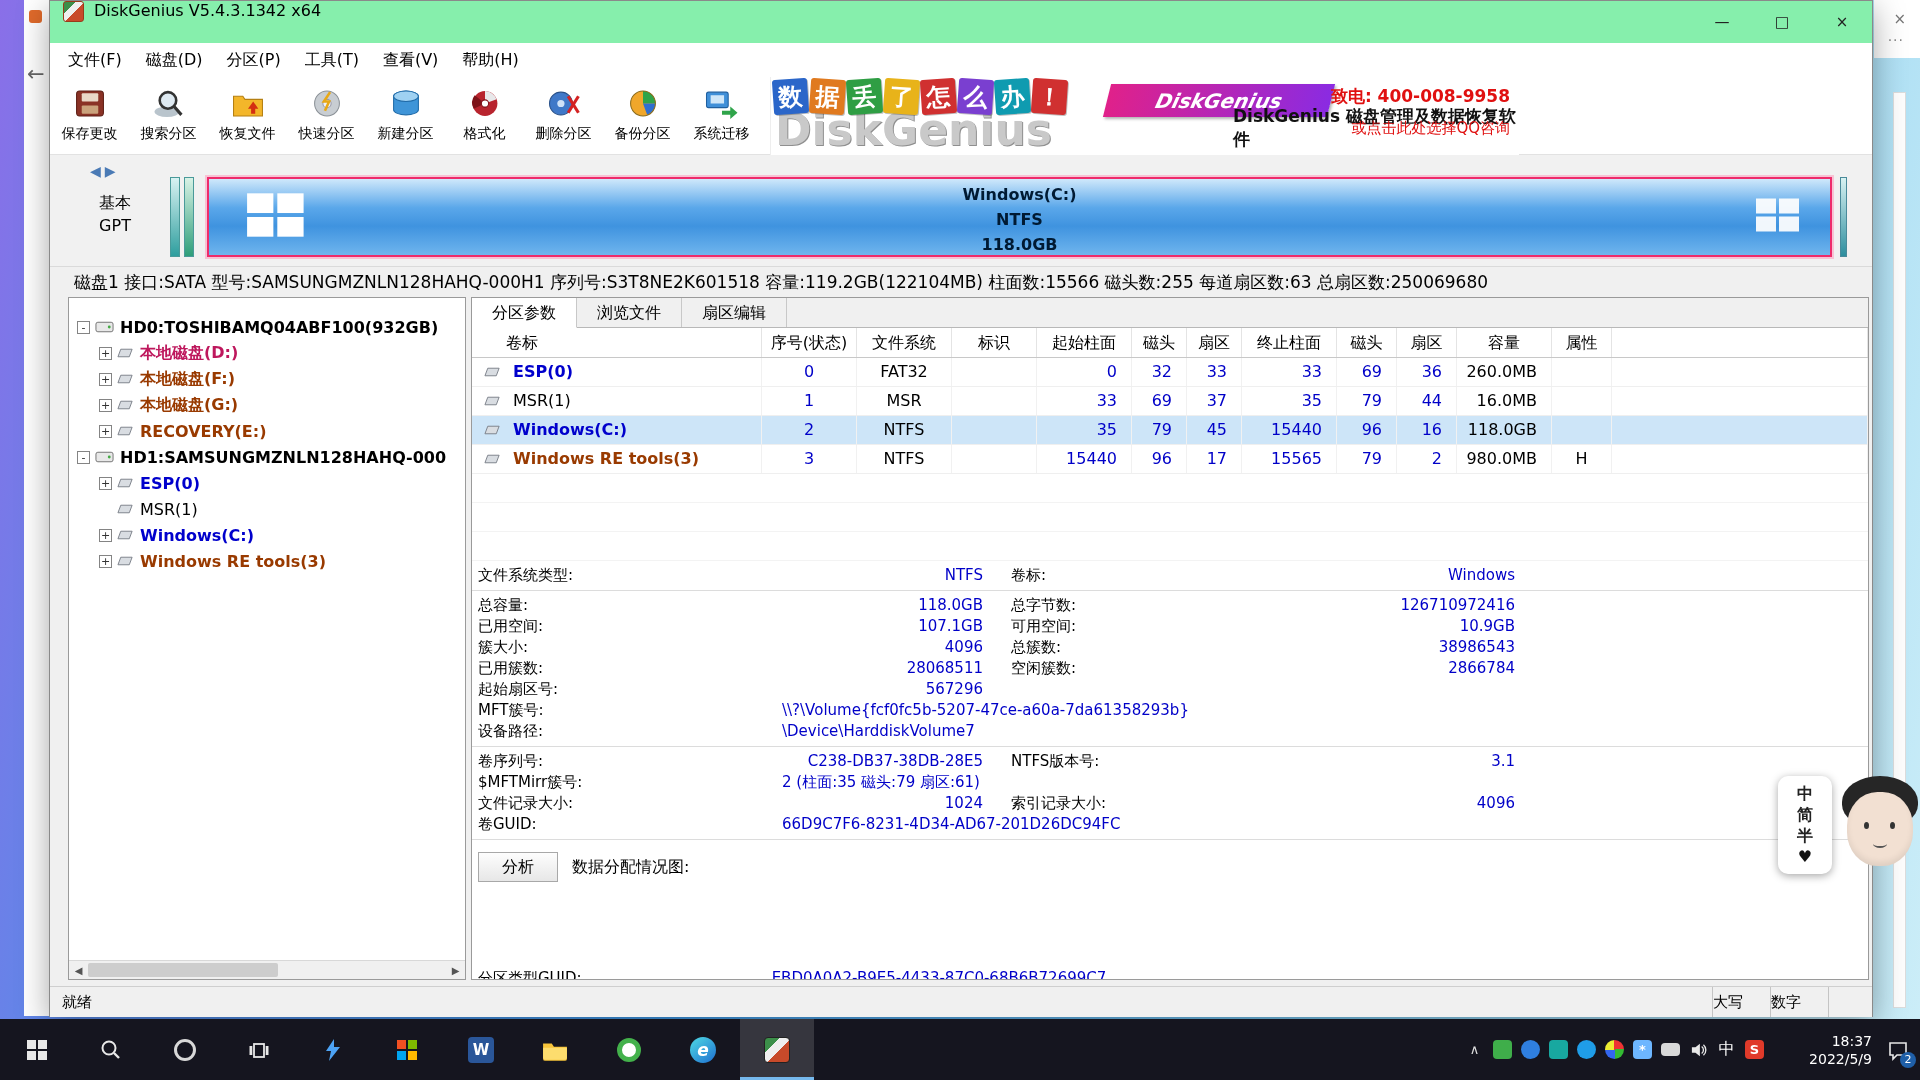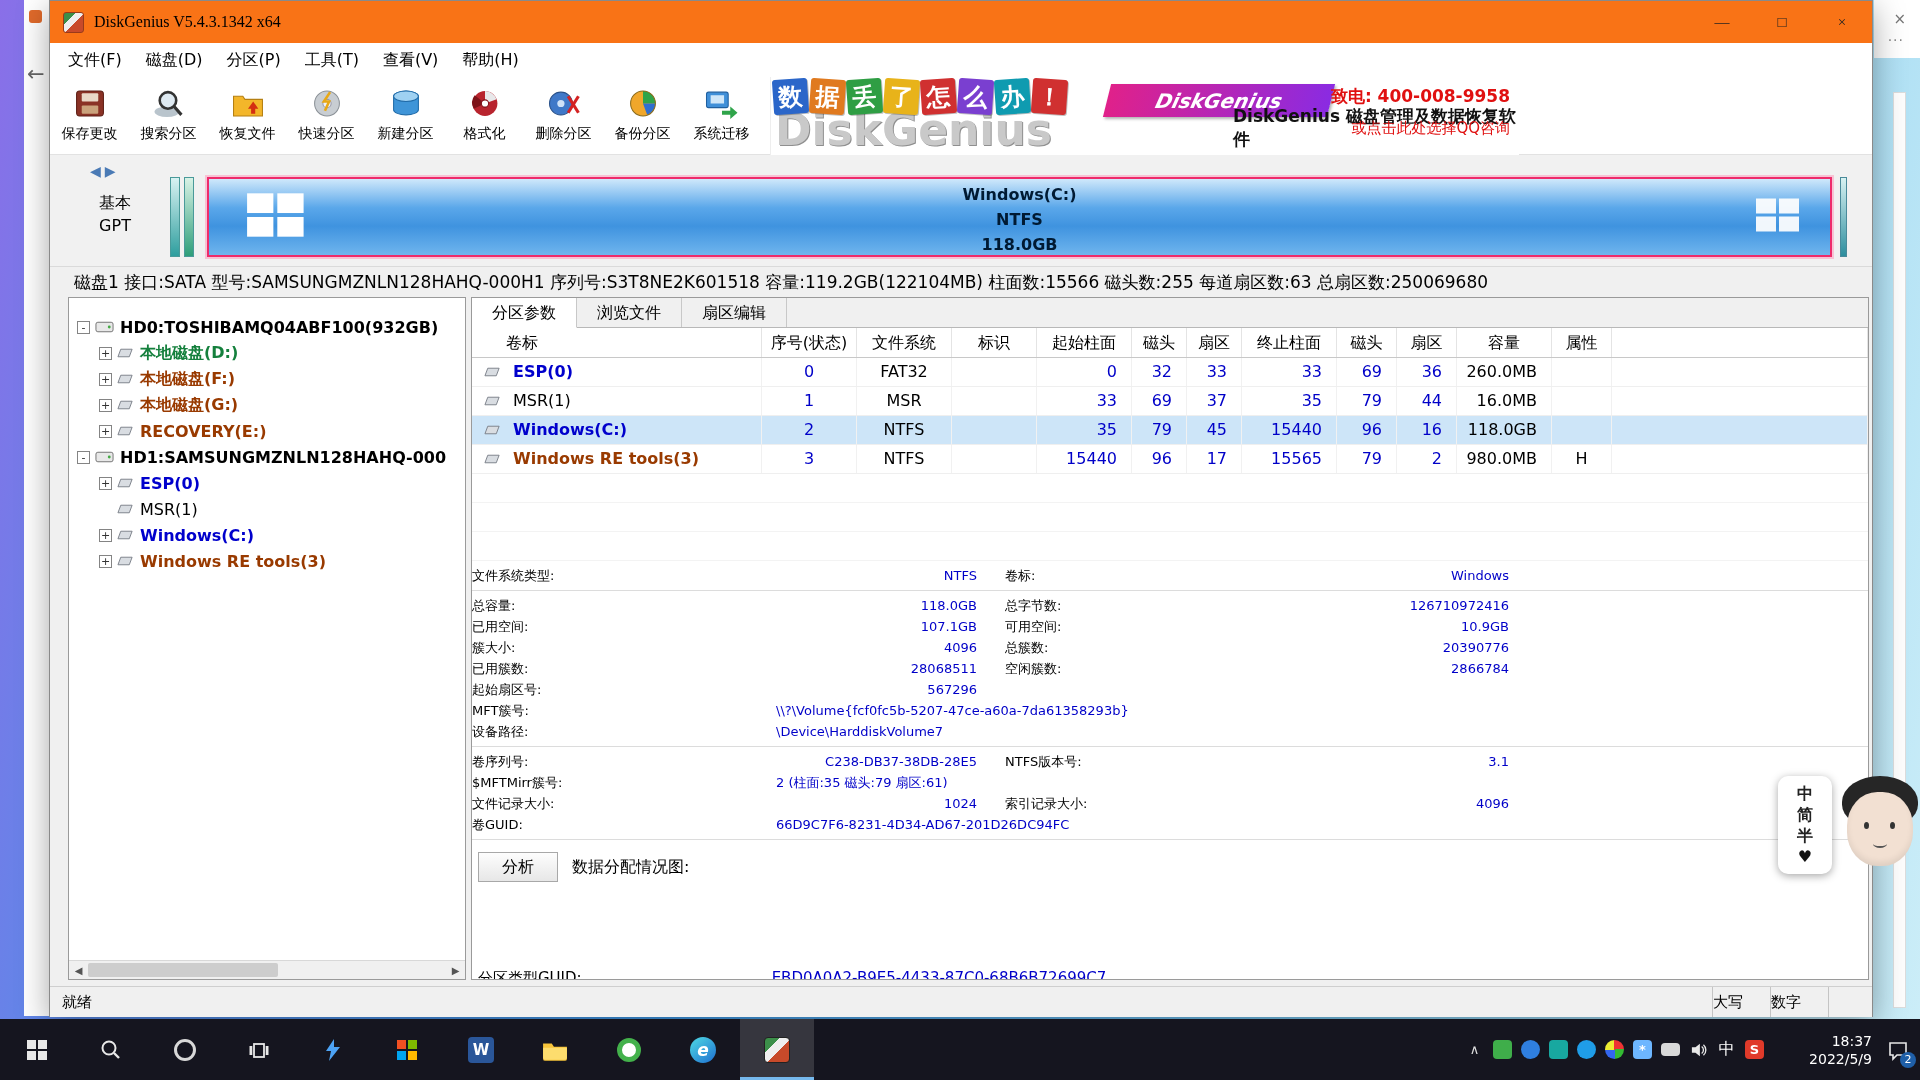--- a/index.html
+++ b/index.html
@@ -10,21 +10,21 @@
 .sliver-l{position:absolute;left:24px;top:0;width:26px;height:1016px;background:#fff;border-right:1px solid #e4e4e4;}
 .sliver-l .mini-ico{position:absolute;left:5px;top:10px;width:13px;height:13px;border-radius:3px;background:#e06a2b;}
 .sliver-l .backarrow{position:absolute;left:3px;top:62px;font-size:21px;color:#666;}
 .sliver-rt{position:absolute;left:1874px;top:0;width:46px;height:58px;background:#fff;}
 .sliver-rt .xg{position:absolute;right:14px;top:10px;color:#777;font-size:15px;}
 .sliver-rt .dg{position:absolute;right:16px;top:32px;color:#888;font-size:14px;letter-spacing:1px;}
 .rscroll{position:absolute;left:1893px;top:92px;width:13px;height:916px;background:#fdfdfd;border:1px solid #dcdcdc;}
 
 
 .win{position:absolute;left:49px;top:0;width:1824px;height:1017px;background:#f0f0f0;border:1px solid #8a8a8a;box-shadow:0 8px 30px rgba(0,0,0,.35);}
-.tb{height:42px;background:#f97316;display:flex;align-items:center;font-family:Liberation Serif, serif;}
+.tb{height:42px;background:#86efac;display:flex;}
 .appico{width:21px;height:21px;margin-left:13px;border-radius:3px;background:linear-gradient(135deg,#3c8f4a 0 30%,#efefef 30% 55%,#c84a2a 55% 100%);border:1px solid #9a3a1a;}
 .tb .title{margin-left:10px;font-size:16px;color:#000;}
 .wc{margin-left:auto;display:flex;height:100%;}
 .wcb{width:60px;height:100%;display:flex;align-items:center;justify-content:center;font-size:15px;color:#222;}
 .mb{height:34px;background:#fff;display:flex;align-items:center;padding-left:6px;font-size:16px;color:#000;}
 .mi{padding:0 12px;height:100%;display:flex;align-items:center;}
 
 
 .tbar{height:78px;background:#fff;display:flex;align-items:stretch;position:relative;border-bottom:1px solid #e2e2e2;}
 .tbtn{width:79px;display:flex;flex-direction:column;align-items:center;justify-content:center;gap:2px;}
@@ -92,21 +92,21 @@
 .cell.cc{text-align:center;}
 .cell.cr{text-align:right;padding-right:14px;}
 .cell.num{color:#0000c8;}
 .cell.name{display:flex;align-items:center;padding-left:12px;gap:6px;}
 .pname{font-weight:bold;}
 .pname.nb{font-weight:normal;}
 .erow{height:29px;border-bottom:1px solid #f3f3f3;}
 
 
 .det{margin-top:4px;}
-.dr{display:grid;grid-template-columns:240px 265px 260px 272px 1fr;height:21px;line-height:21px;font-size:13px;}
+.dr{display:grid;grid-template-columns:240px 265px 260px 272px 1fr;height:21px;line-height:21px;font-size:15px;padding-left:6px;}
 .dr .l{color:#000;white-space:nowrap;}
 .dr .l2{padding-left:28px;}
 .dr .v{color:#0000c8;text-align:right;white-space:nowrap;}
 .dr.wide .v1{grid-column:2/6;text-align:left;padding-left:64px;}
 .dsep{height:1px;background:#dcdcdc;margin:4px 0;}
 .anl-row{margin-top:12px;display:flex;align-items:center;gap:14px;padding-left:6px;}
 .anl-btn{width:80px;height:30px;background:linear-gradient(#fdfdfd,#e7e7e7);border:1px solid #a8a8a8;font-size:16px;color:#000;text-align:center;line-height:28px;}
 .anl-lbl{font-size:16px;color:#000;}
 .clip-row{position:absolute;left:6px;bottom:-9px;font-size:15px;white-space:nowrap;}
 .clip-row .l{color:#000;}
@@ -327,21 +327,21 @@
               </span>
             <span class="tlabel" style="color: rgb(0, 0, 0);">HD0:TOSHIBAMQ04ABF100(932GB)</span>
           </div>
           <div class="trow lvl1">
             <span class="exp">+</span>
             <span class="ticon">
                 <svg viewBox="0 0 18 12" width="17" height="12">
                   <path d="M4 2 h12 l-3 8 h-12 z" fill="#d9dde2" stroke="#7a8088"></path>
                 </svg>
               </span>
-            <span class="tlabel" style="color: #15803d;">本地磁盘(D:)</span>
+            <span class="tlabel" style="color: #be185d;">本地磁盘(D:)</span>
           </div>
           <div class="trow lvl1">
             <span class="exp">+</span>
             <span class="ticon">
                 <svg viewBox="0 0 18 12" width="17" height="12">
                   <path d="M4 2 h12 l-3 8 h-12 z" fill="#d9dde2" stroke="#7a8088"></path>
                 </svg>
               </span>
             <span class="tlabel" style="color: rgb(153, 58, 0);">本地磁盘(F:)</span>
           </div>
@@ -559,21 +559,21 @@
                 <span class="l">已用空间:</span>
                 <span class="v v1">107.1GB</span>
                 <span class="l l2">可用空间:</span>
                 <span class="v">10.9GB</span>
                 <span></span>
               </div>
             <div class="dr">
                 <span class="l">簇大小:</span>
                 <span class="v v1">4096</span>
                 <span class="l l2">总簇数:</span>
-                <span class="v">20390776</span>
+                <span class="v">38986543</span>
                 <span></span>
               </div>
             <div class="dr">
                 <span class="l">已用簇数:</span>
                 <span class="v v1">28068511</span>
                 <span class="l l2">空闲簇数:</span>
                 <span class="v">2866784</span>
                 <span></span>
               </div>
             <div class="dr">

